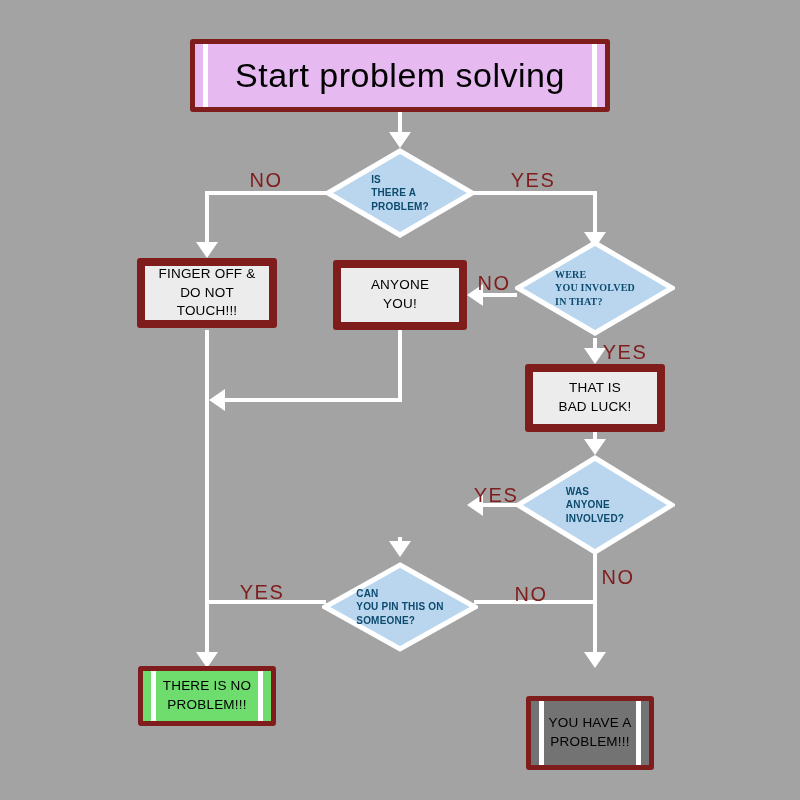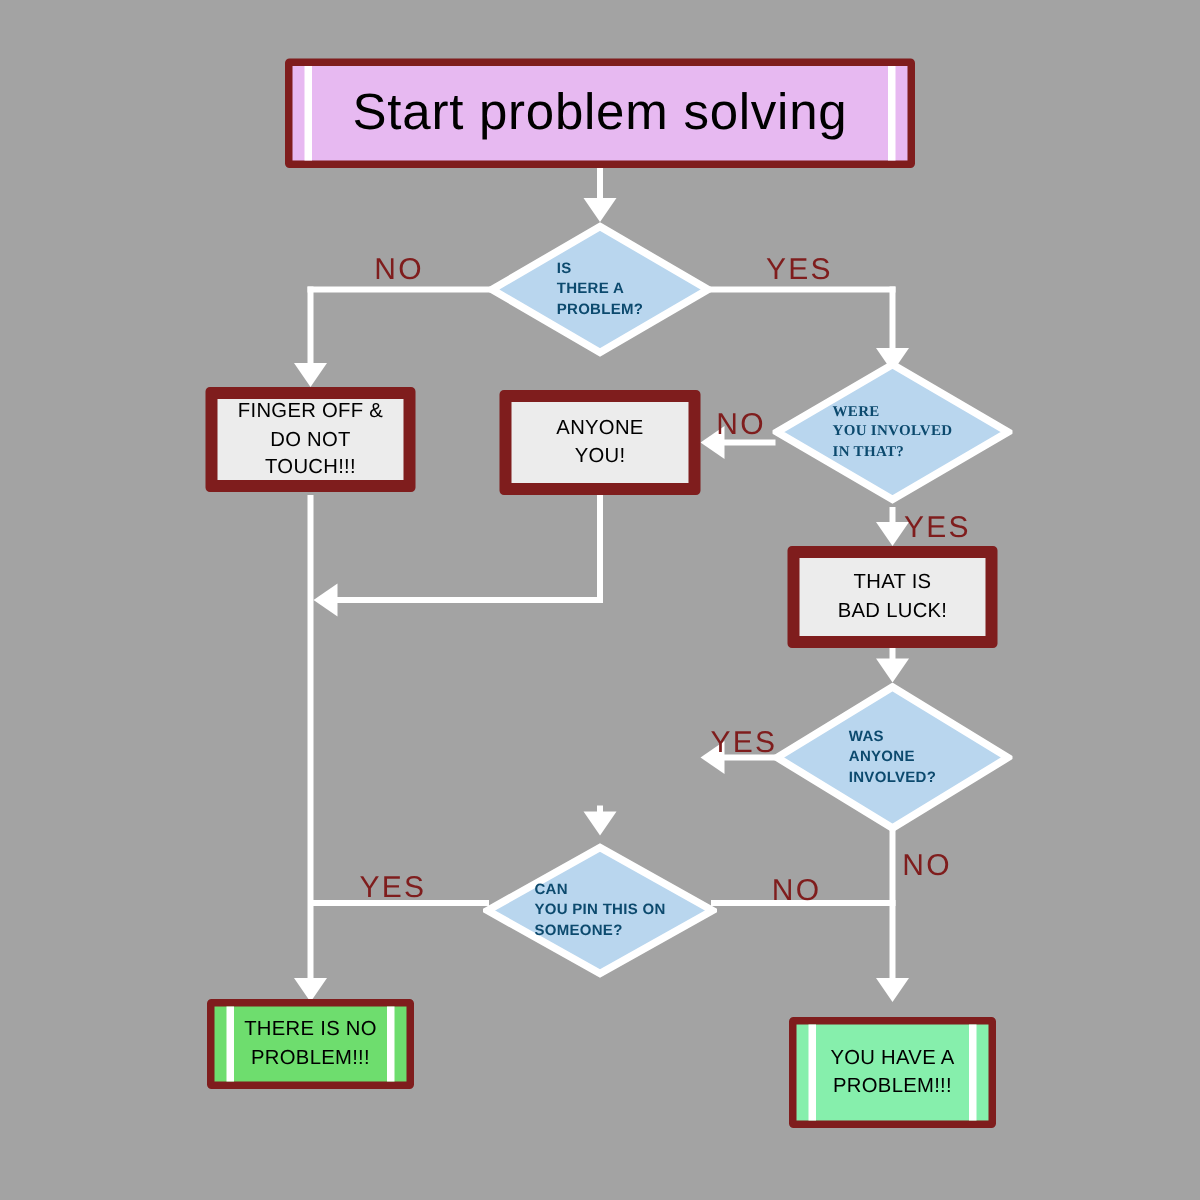--- a/index.html
+++ b/index.html
@@ -156,20 +156,20 @@
 SOMEONE?</div>
   </div>
 
   <div class="box striped" style="left: 138px; top: 666px; width: 138px; height: 60px; background: rgb(110, 221, 110);">
     <span class="stripe l"></span>
     <span class="stripe r"></span>
     <span>THERE IS NO
 PROBLEM!!!</span>
   </div>
 
-  <div class="box striped" style="left: 526px; top: 678px; width: 138px; height: 74px; background: #86efac;">
+  <div class="box striped" style="left: 526px; top: 696px; width: 128px; height: 74px; background: #737373;">
     <span class="stripe l"></span>
     <span class="stripe r"></span>
     <span>YOU HAVE A
 PROBLEM!!!</span>
   </div>
 
 </div>
 
 </body></html>

